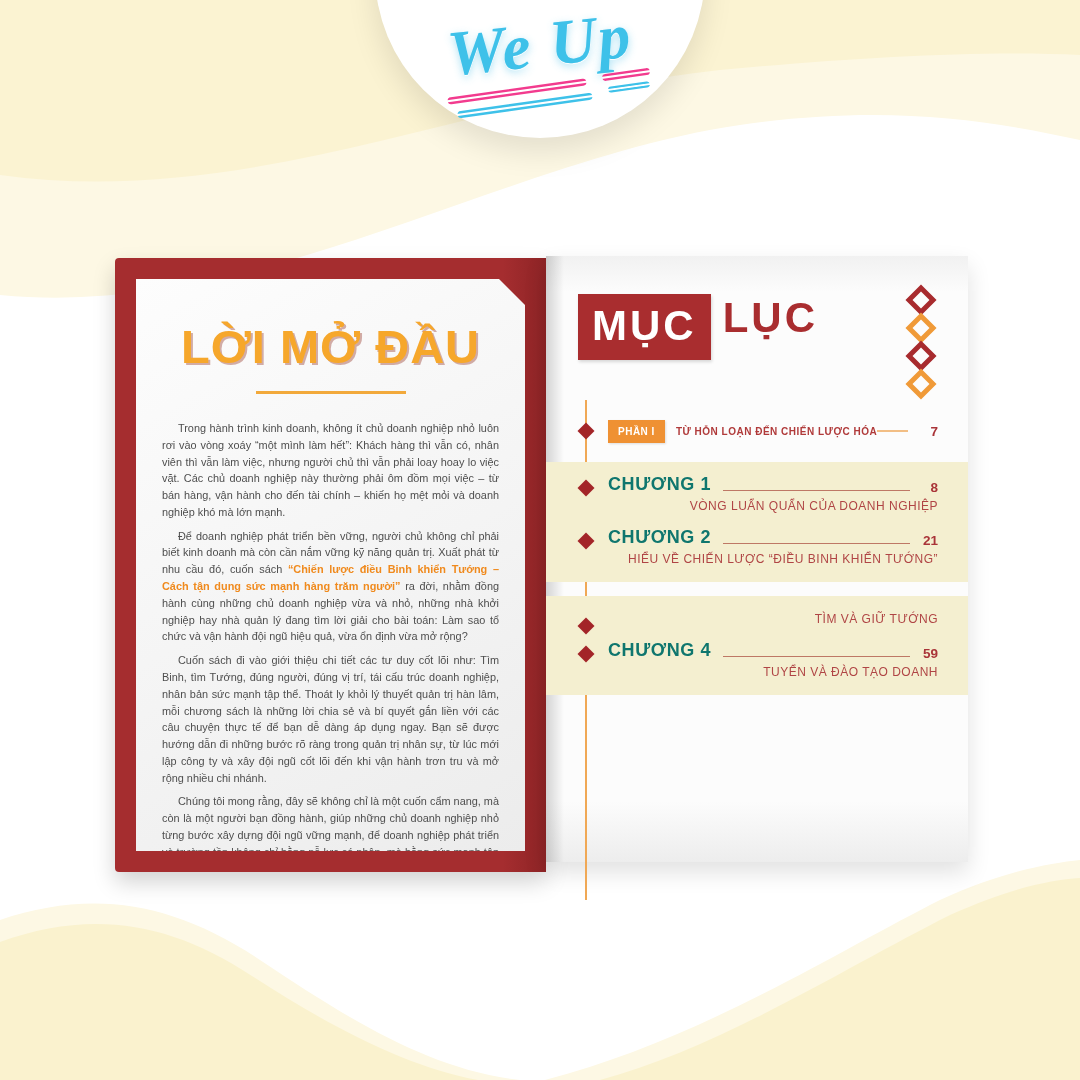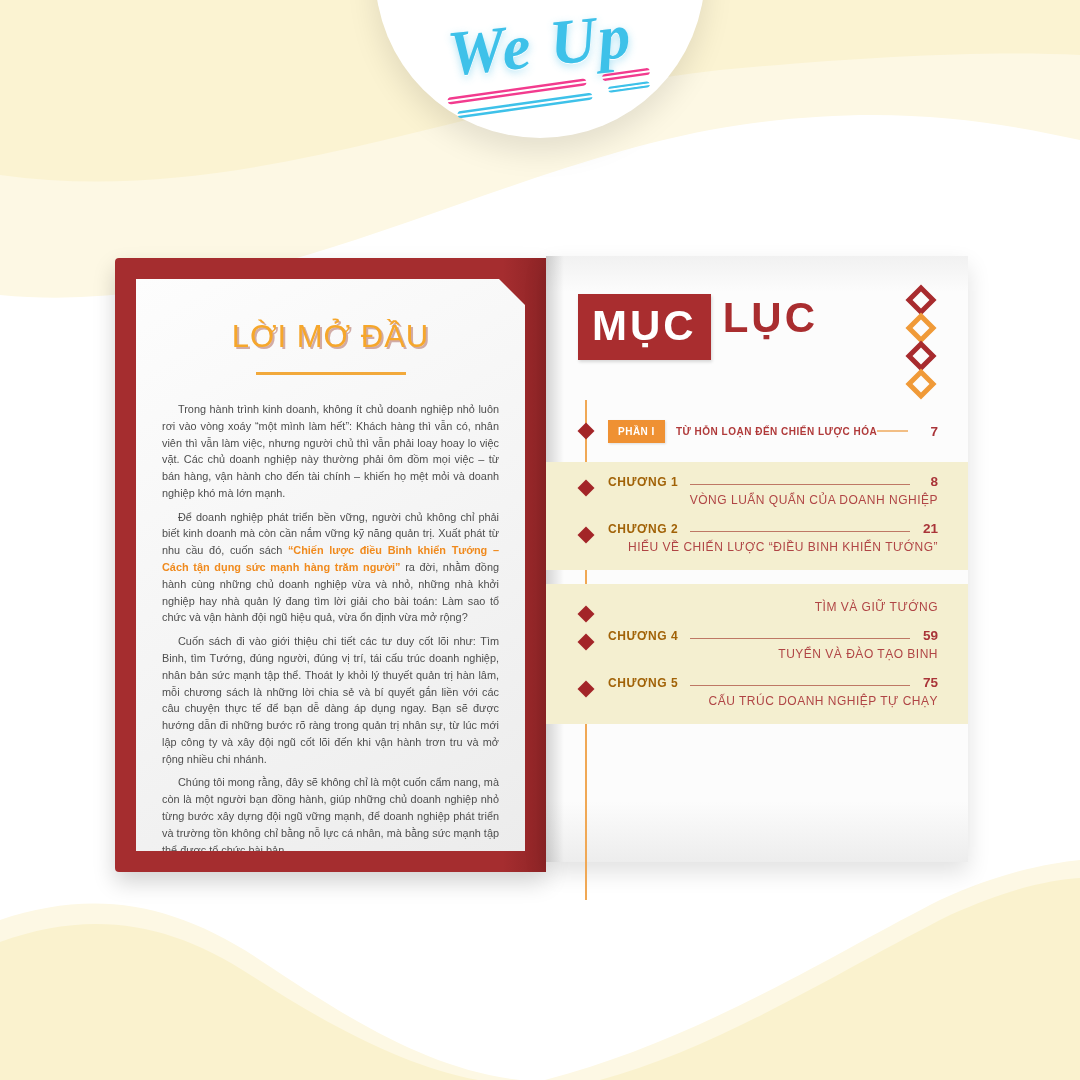--- a/index.html
+++ b/index.html
@@ -35,21 +35,21 @@
     position:absolute;left:0;top:2px;width:431px;height:614px;border-radius:4px 0 0 4px;
     background:linear-gradient(to right,#A52D2F 0 90%,#8E2426 100%);
     box-shadow:0 10px 22px rgba(0,0,0,.18);
   }
   .lp-inner{
     position:absolute;left:21px;top:21px;right:21px;bottom:21px;
     background:linear-gradient(150deg,#FDFDFD 0%,#F4F4F4 55%,#ECECEC 100%);
     clip-path:polygon(0 0,calc(100% - 26px) 0,100% 26px,100% 100%,0 100%);
   }
   .lp-title{
-    text-align:center;margin-top:40px;color:#F6A72B;font-size:31px;font-weight:normal;
+    text-align:center;margin-top:40px;color:#F6A72B;font-size:47px;font-weight:bold;
     letter-spacing:1px;text-shadow:2px 2px 0 rgba(150,55,40,.4);
   }
   .lp-underline{width:150px;height:3px;background:#F2A93B;margin:17px auto 0;}
   .lp-body{margin:26px 26px 0;font-size:10.9px;line-height:1.54;color:#4e4e4e;text-align:justify;}
   .lp-body p{text-indent:16px;margin:0 0 7px;}
   .hl{color:#F08A1D;font-weight:bold;}
   .signoff{margin:14px 38px 0 0;text-align:right;color:#E8950E;font-style:italic;font-weight:bold;
     font-size:12.5px;line-height:1.95;}
   
   .rp{
@@ -77,21 +77,21 @@
     padding:6px 10px;white-space:nowrap;box-shadow:1px 1px 2px rgba(0,0,0,.12);}
   .part-title{color:#B03A3A;font-weight:bold;font-size:10px;letter-spacing:.5px;margin-left:11px;
     white-space:nowrap;}
   .part-dash{width:54px;border-top:2px solid #F2BE85;margin:0 12px;margin-left:auto;}
   .page-num{color:#A93438;font-weight:bold;font-size:13.5px;min-width:18px;text-align:right;}
   .yellow-block{background:#F4EFD0;margin-top:14px;padding:12px 0 10px;}
   .ch{position:relative;margin:0 30px 14px 62px;}
   .ch:last-child{margin-bottom:6px;}
   .ch .bullet{top:14px;}
   .ch-head{display:flex;align-items:flex-end;}
-  .ch-label{color:#a16207;font-weight:bold;font-size:12px;letter-spacing:.6px;white-space:nowrap;}
+  .ch-label{color:#0f766e;font-weight:bold;font-size:18px;letter-spacing:.6px;white-space:nowrap;}
   .ch-rule{flex:1;border-bottom:1px solid rgba(176,90,74,.8);margin:0 10px 4px 12px;}
   .ch-title{margin-top:4px;color:#B04545;font-size:12px;letter-spacing:.5px;text-align:right;}
 </style>
 </head>
 <body>
 
 <svg class="bg-waves" viewBox="0 0 1080 1080" xmlns="http://www.w3.org/2000/svg">
   <path d="M0,0 H1080 V140 C980,118 880,105 740,125 C500,160 260,320 0,295 Z" fill="#FDF8E4"></path>
   <path d="M0,0 H1080 V55 C980,50 850,58 720,70 C480,95 250,210 0,175 Z" fill="#FBF3D2"></path>
   <path d="M0,920 C90,890 170,900 260,960 C350,1020 430,1070 520,1080 L0,1080 Z" fill="#FDF8E4"></path>
@@ -173,29 +173,20 @@
               <span class="bullet"></span>
               <div class="ch-title">TÌM VÀ GIỮ TƯỚNG</div>
             </div>
             <div class="ch">
               <span class="bullet"></span>
               <div class="ch-head">
                 <span class="ch-label">CHƯƠNG 4</span>
                 <span class="ch-rule"></span>
                 <span class="page-num">59</span>
               </div>
-              <div class="ch-title">TUYỂN VÀ ĐÀO TẠO BINH</div>
-            </div>
-            <div class="ch">
-              <span class="bullet"></span>
-              <div class="ch-head">
-                <span class="ch-label">CHƯƠNG 5</span>
-                <span class="ch-rule"></span>
-                <span class="page-num">75</span>
-              </div>
-              <div class="ch-title">CẤU TRÚC DOANH NGHIỆP TỰ CHẠY</div>
+              <div class="ch-title">TUYỂN VÀ ĐÀO TẠO DOANH</div>
             </div>
           </div>
         </div>
     </div>
   </div>
 
 </div>
 
 </body></html>

